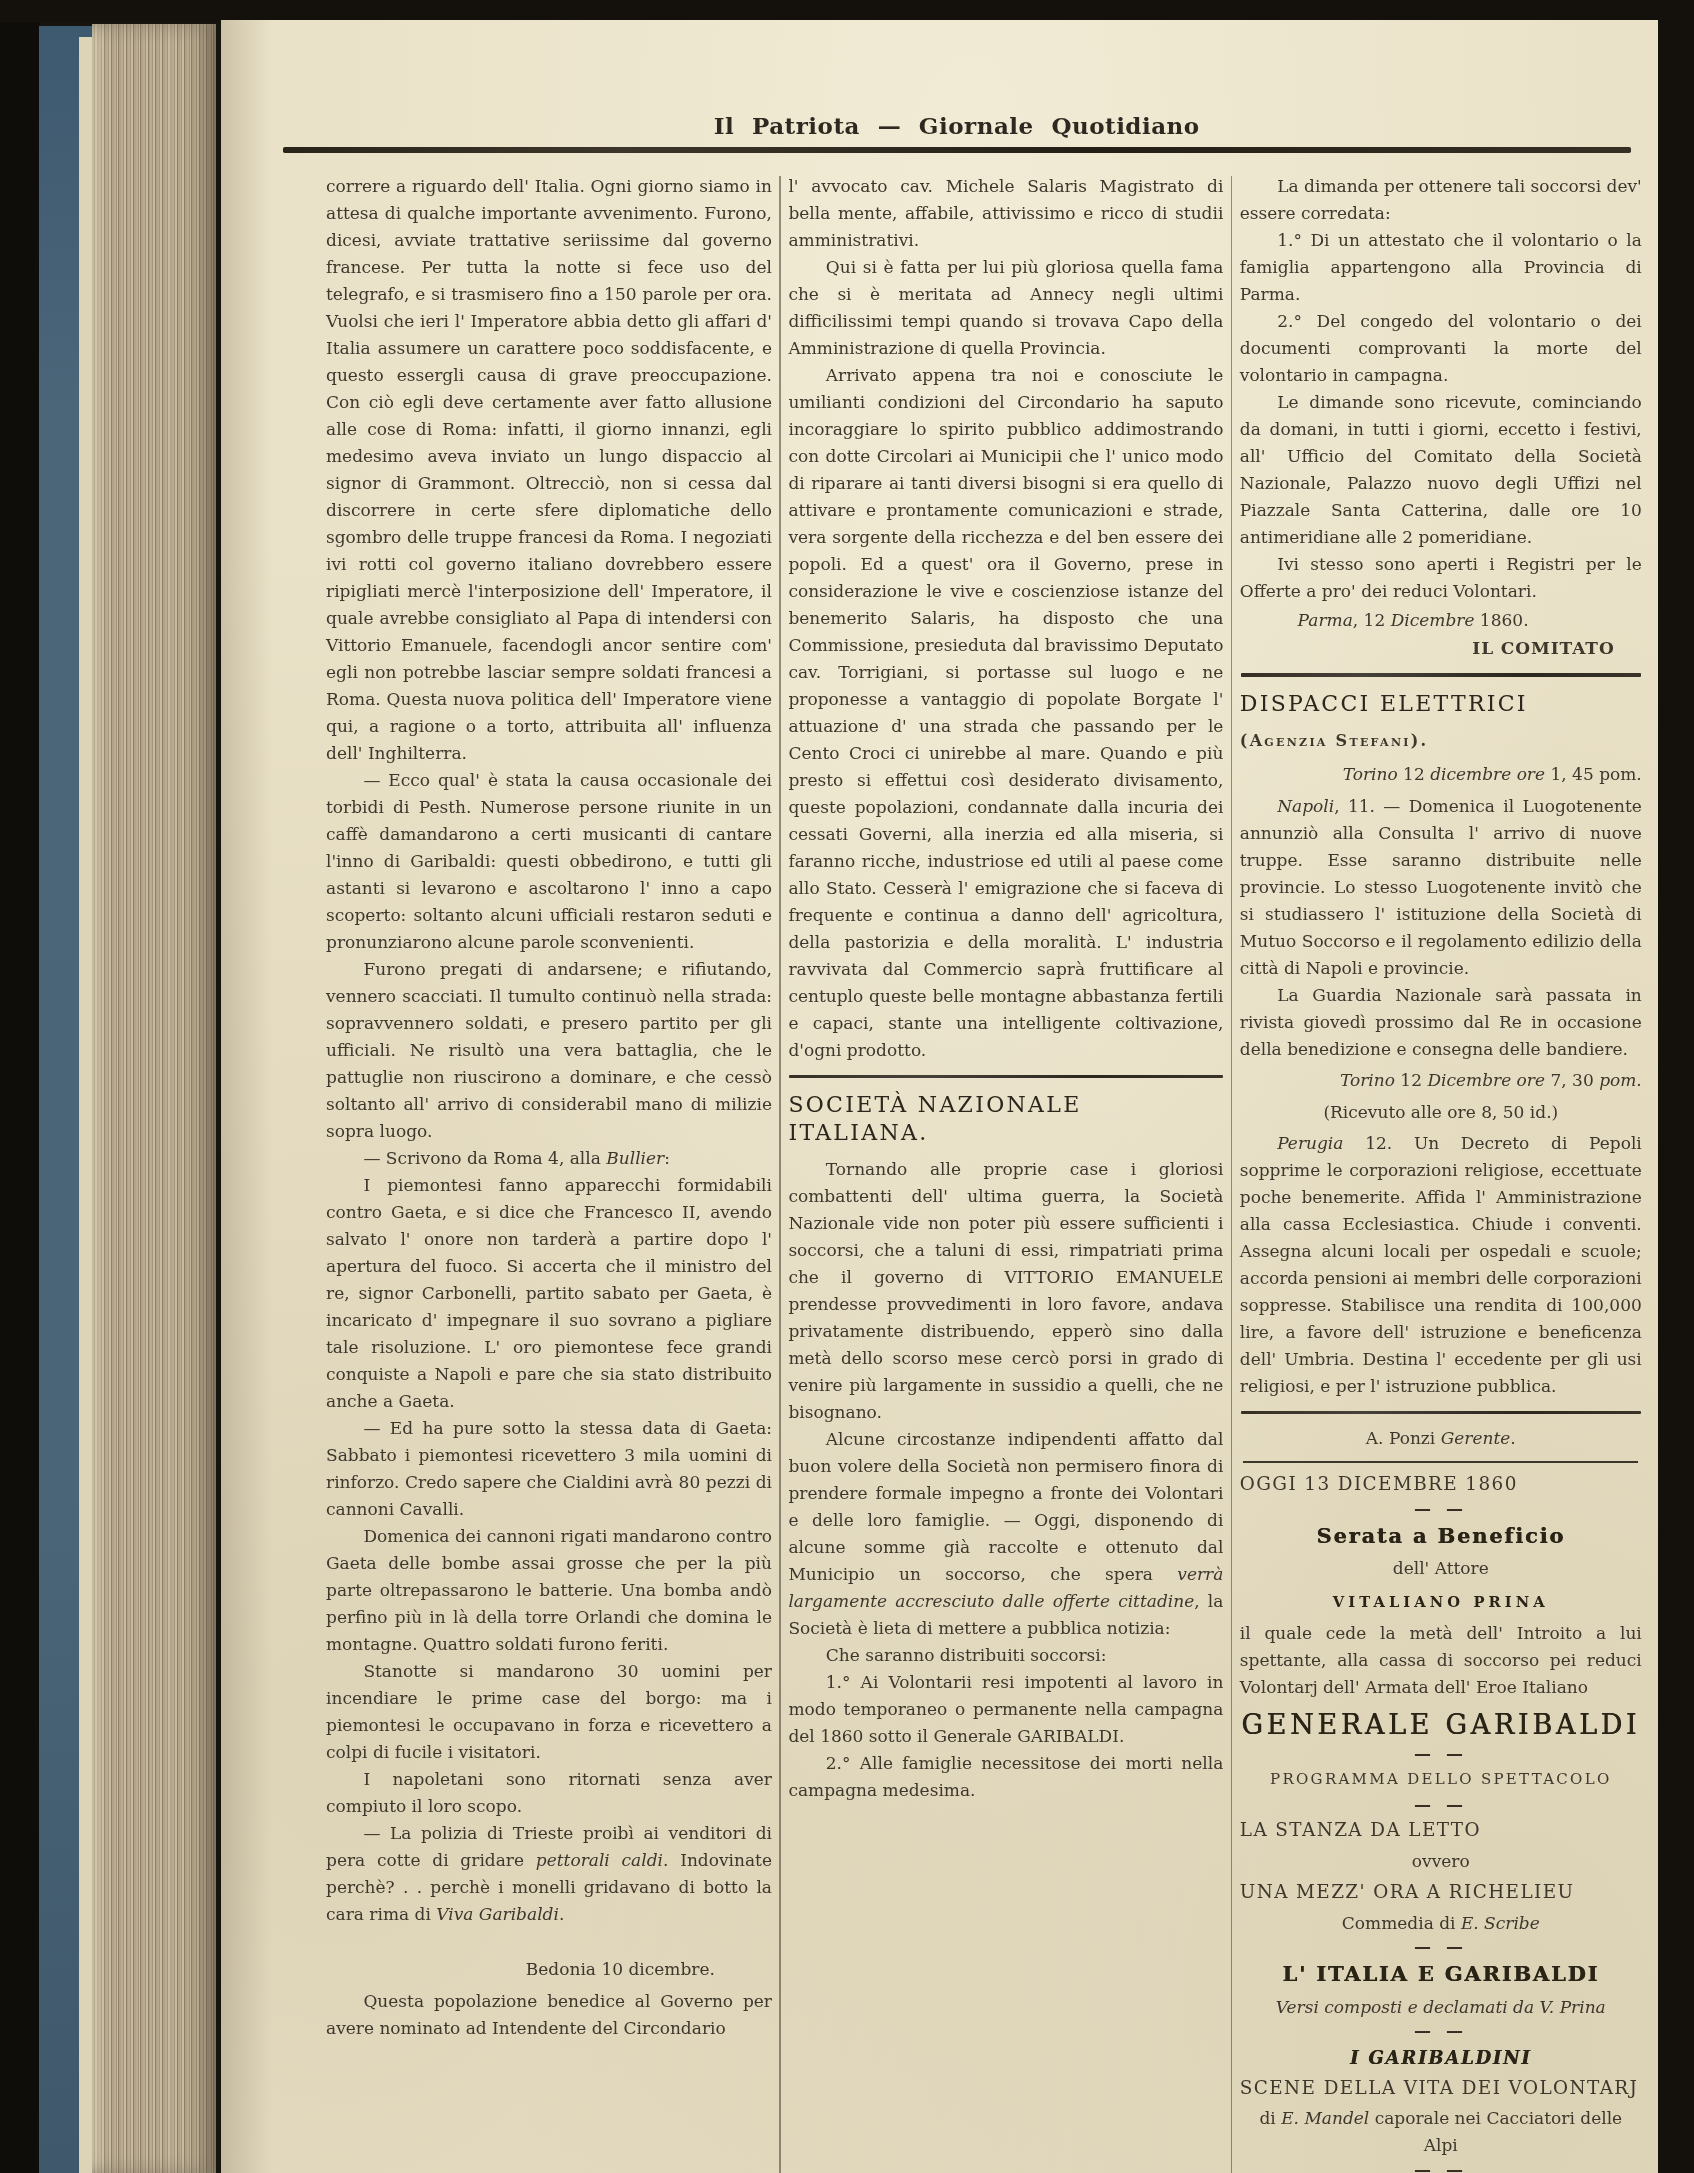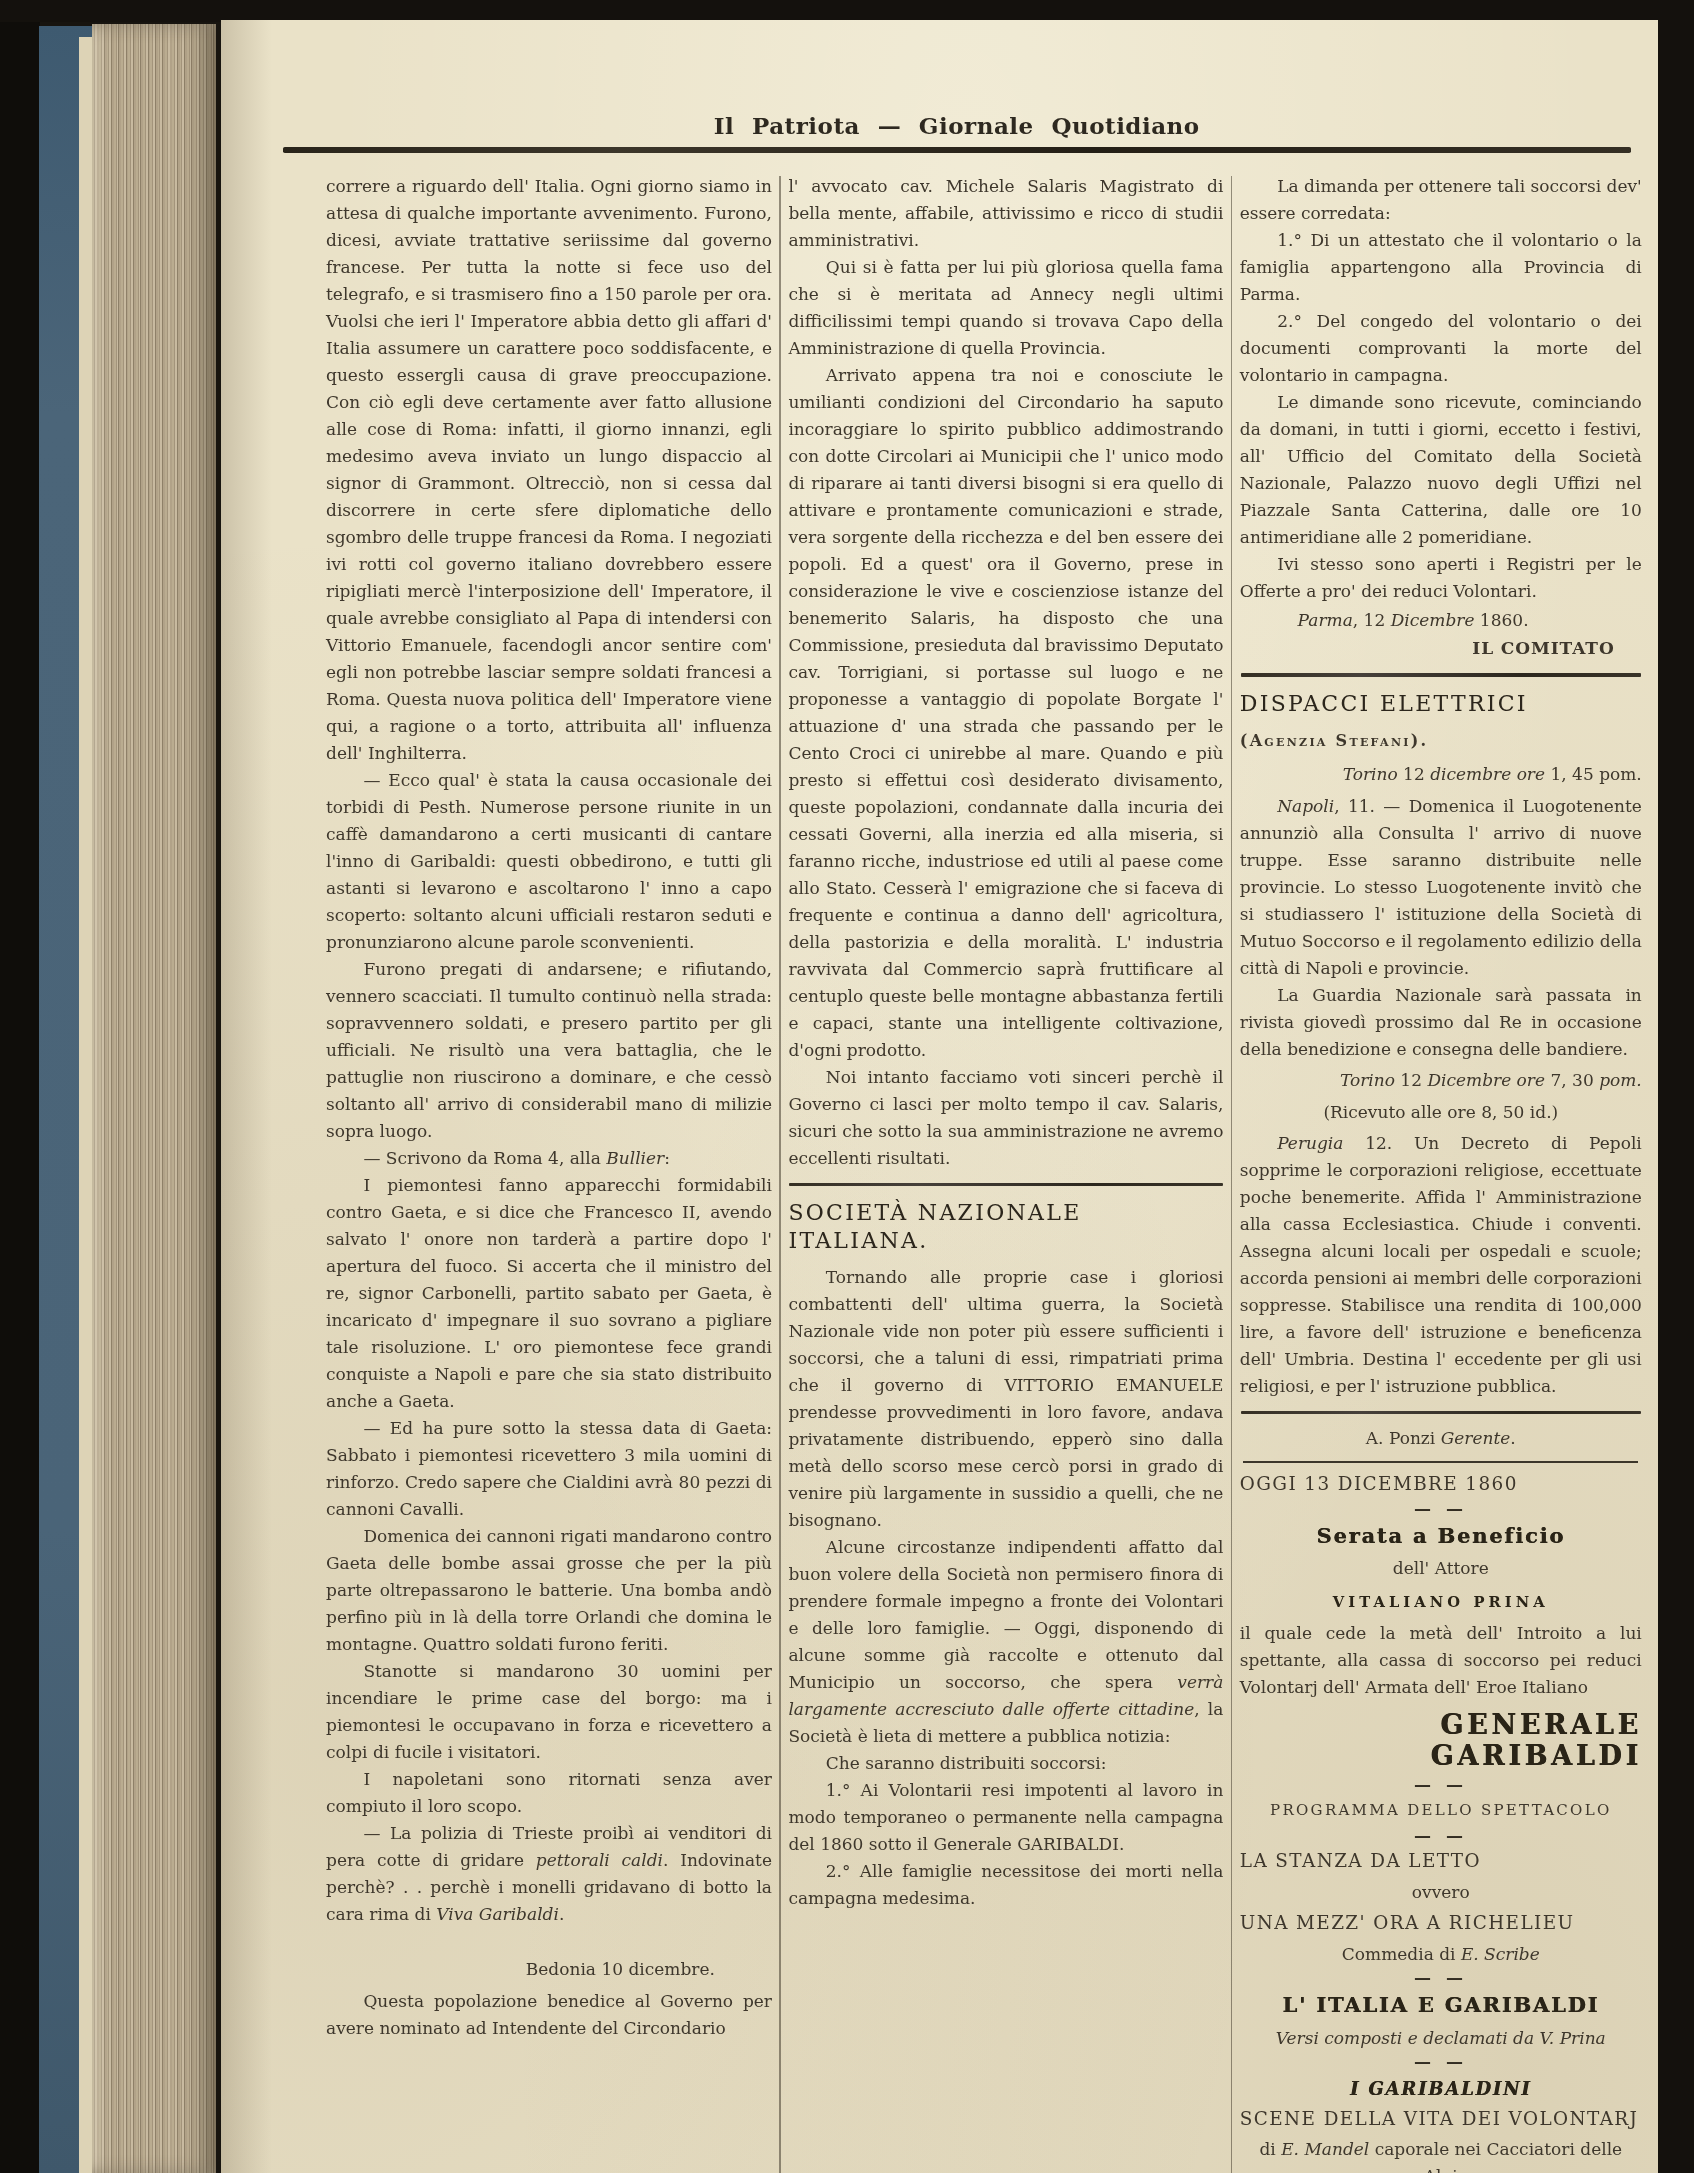--- a/index.html
+++ b/index.html
@@ -39,21 +39,21 @@
   
   .t-p,.t-pn{text-align:justify;margin:0;}
   .t-p{text-indent:2.2em;}
   .t-hd{text-align:left;font-weight:normal;font-size:22px;line-height:27.5px;letter-spacing:2.3px;
         color:#2c261c;margin:13px 0 9.2px;}
   .t-hs{text-align:left;font-variant:small-caps;letter-spacing:2.3px;font-size:16px;margin:0 0 7.3px;font-weight:bold;}
   .t-ci{text-align:right;margin:4.6px 0;}
   .t-c{text-align:center;margin:3.7px 0;}
   .t-cc{text-align:left;letter-spacing:1.4px;font-size:18.4px;line-height:24px;margin:5.5px 0;}
   .t-ccs{text-align:center;letter-spacing:2.3px;font-size:15px;margin:4.6px 0;}
-  .t-cf1{text-align:right;font-weight:bold;font-size:27px;line-height:31px;letter-spacing:3.7px;
+  .t-cf1{text-align:center;font-weight:normal;font-size:27px;line-height:31px;letter-spacing:3.7px;
          color:#2a2417;margin:7.3px 0;text-shadow:0.5px 0 0 #2a2417;}
   .t-cf2{text-align:center;font-weight:bold;font-size:21px;line-height:26px;letter-spacing:1.8px;
          color:#2a2417;margin:6.4px 0;text-shadow:0.4px 0 0 #2a2417;}
   .t-cf3{text-align:center;font-weight:bold;font-style:italic;font-size:18px;line-height:24px;
          letter-spacing:1.8px;color:#2a2417;margin:6.4px 0;text-shadow:0.4px 0 0 #2a2417;}
   .t-cfs{text-align:center;font-weight:bold;font-size:14.7px;letter-spacing:4.1px;color:#2a2417;margin:5.5px 0;}
   .t-r{text-align:right;padding-right:1.6em;margin:1.8px 0;font-weight:bold;letter-spacing:0.9px;}
   .t-pr{padding-left:3.4em;margin:1.8px 0;}
   .t-dl{text-align:center;padding-left:32%;margin:5.5px 0;}
   .t-rule{height:3.7px;background:linear-gradient(90deg,#352f23,#46403a 30%,#2c271d 70%,#393328);
@@ -94,21 +94,20 @@
         <div class="t-p">— La polizia di Trieste proibì ai venditori di pera cotte di gridare <i>pettorali caldi</i>. Indovinate perchè? . . perchè i monelli gridavano di botto la cara rima di <i>Viva Garibaldi</i>.</div>
         <div class="t-srule"></div>
         <div class="t-dl">Bedonia 10 dicembre.</div>
         <div class="t-p">Questa popolazione benedice al Governo per avere nominato ad Intendente del Circondario</div>
       </div>
     <div class="col-divider"></div>
     <div class="col col-2">
         <div class="t-pn">l' avvocato cav. Michele Salaris Magistrato di bella mente, affabile, attivissimo e ricco di studii amministrativi.</div>
         <div class="t-p">Qui si è fatta per lui più gloriosa quella fama che si è meritata ad Annecy negli ultimi difficilissimi tempi quando si trovava Capo della Amministrazione di quella Provincia.</div>
         <div class="t-p">Arrivato appena tra noi e conosciute le umilianti condizioni del Circondario ha saputo incoraggiare lo spirito pubblico addimostrando con dotte Circolari ai Municipii che l' unico modo di riparare ai tanti diversi bisogni si era quello di attivare e prontamente comunicazioni e strade, vera sorgente della ricchezza e del ben essere dei popoli. Ed a quest' ora il Governo, prese in considerazione le vive e coscienziose istanze del benemerito Salaris, ha disposto che una Commissione, presieduta dal bravissimo Deputato cav. Torrigiani, si portasse sul luogo e ne proponesse a vantaggio di popolate Borgate l' attuazione d' una strada che passando per le Cento Croci ci unirebbe al mare. Quando e più presto si effettui così desiderato divisamento, queste popolazioni, condannate dalla incuria dei cessati Governi, alla inerzia ed alla miseria, si faranno ricche, industriose ed utili al paese come allo Stato. Cesserà l' emigrazione che si faceva di frequente e continua a danno dell' agricoltura, della pastorizia e della moralità. L' industria ravvivata dal Commercio saprà fruttificare al centuplo queste belle montagne abbastanza fertili e capaci, stante una intelligente coltivazione, d'ogni prodotto.</div>
-        <div class="t-p">Noi intanto facciamo voti sinceri perchè il Governo ci lasci per molto tempo il cav. Salaris, sicuri che sotto la sua amministrazione ne avremo eccellenti risultati.</div>
         <div class="t-rule"></div>
         <div class="t-hd">SOCIETÀ NAZIONALE ITALIANA.</div>
         <div class="t-p">Tornando alle proprie case i gloriosi combattenti dell' ultima guerra, la Società Nazionale vide non poter più essere sufficienti i soccorsi, che a taluni di essi, rimpatriati prima che il governo di VITTORIO EMANUELE prendesse provvedimenti in loro favore, andava privatamente distribuendo, epperò sino dalla metà dello scorso mese cercò porsi in grado di venire più largamente in sussidio a quelli, che ne bisognano.</div>
         <div class="t-p">Alcune circostanze indipendenti affatto dal buon volere della Società non permisero finora di prendere formale impegno a fronte dei Volontari e delle loro famiglie. — Oggi, disponendo di alcune somme già raccolte e ottenuto dal Municipio un soccorso, che spera <i>verrà largamente accresciuto dalle offerte cittadine</i>, la Società è lieta di mettere a pubblica notizia:</div>
         <div class="t-p">Che saranno distribuiti soccorsi:</div>
         <div class="t-p">1.° Ai Volontarii resi impotenti al lavoro in modo temporaneo o permanente nella campagna del 1860 sotto il Generale GARIBALDI.</div>
         <div class="t-p">2.° Alle famiglie necessitose dei morti nella campagna medesima.</div>
       </div>
     <div class="col-divider"></div>
     <div class="col col-3">

